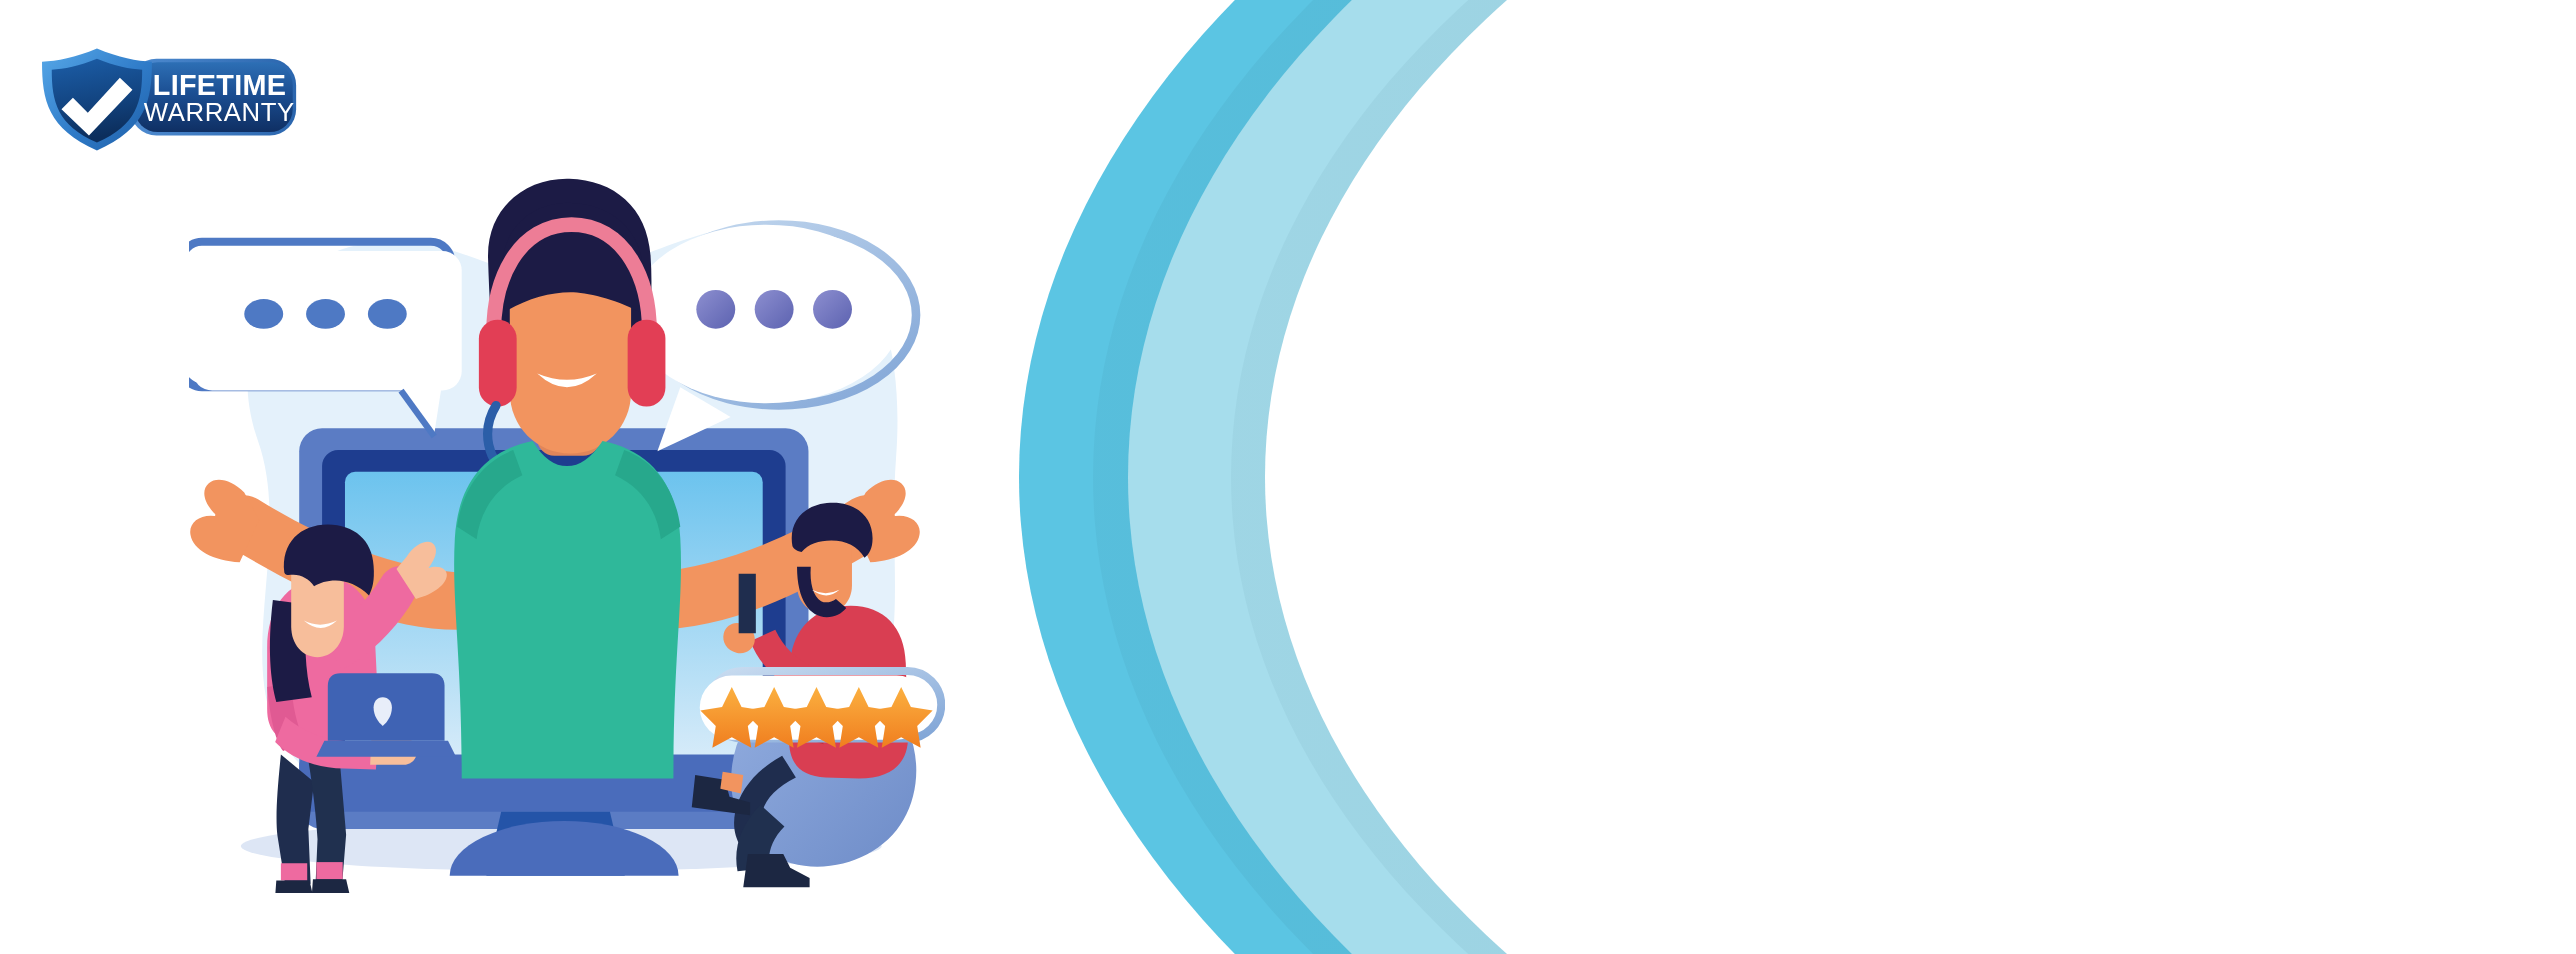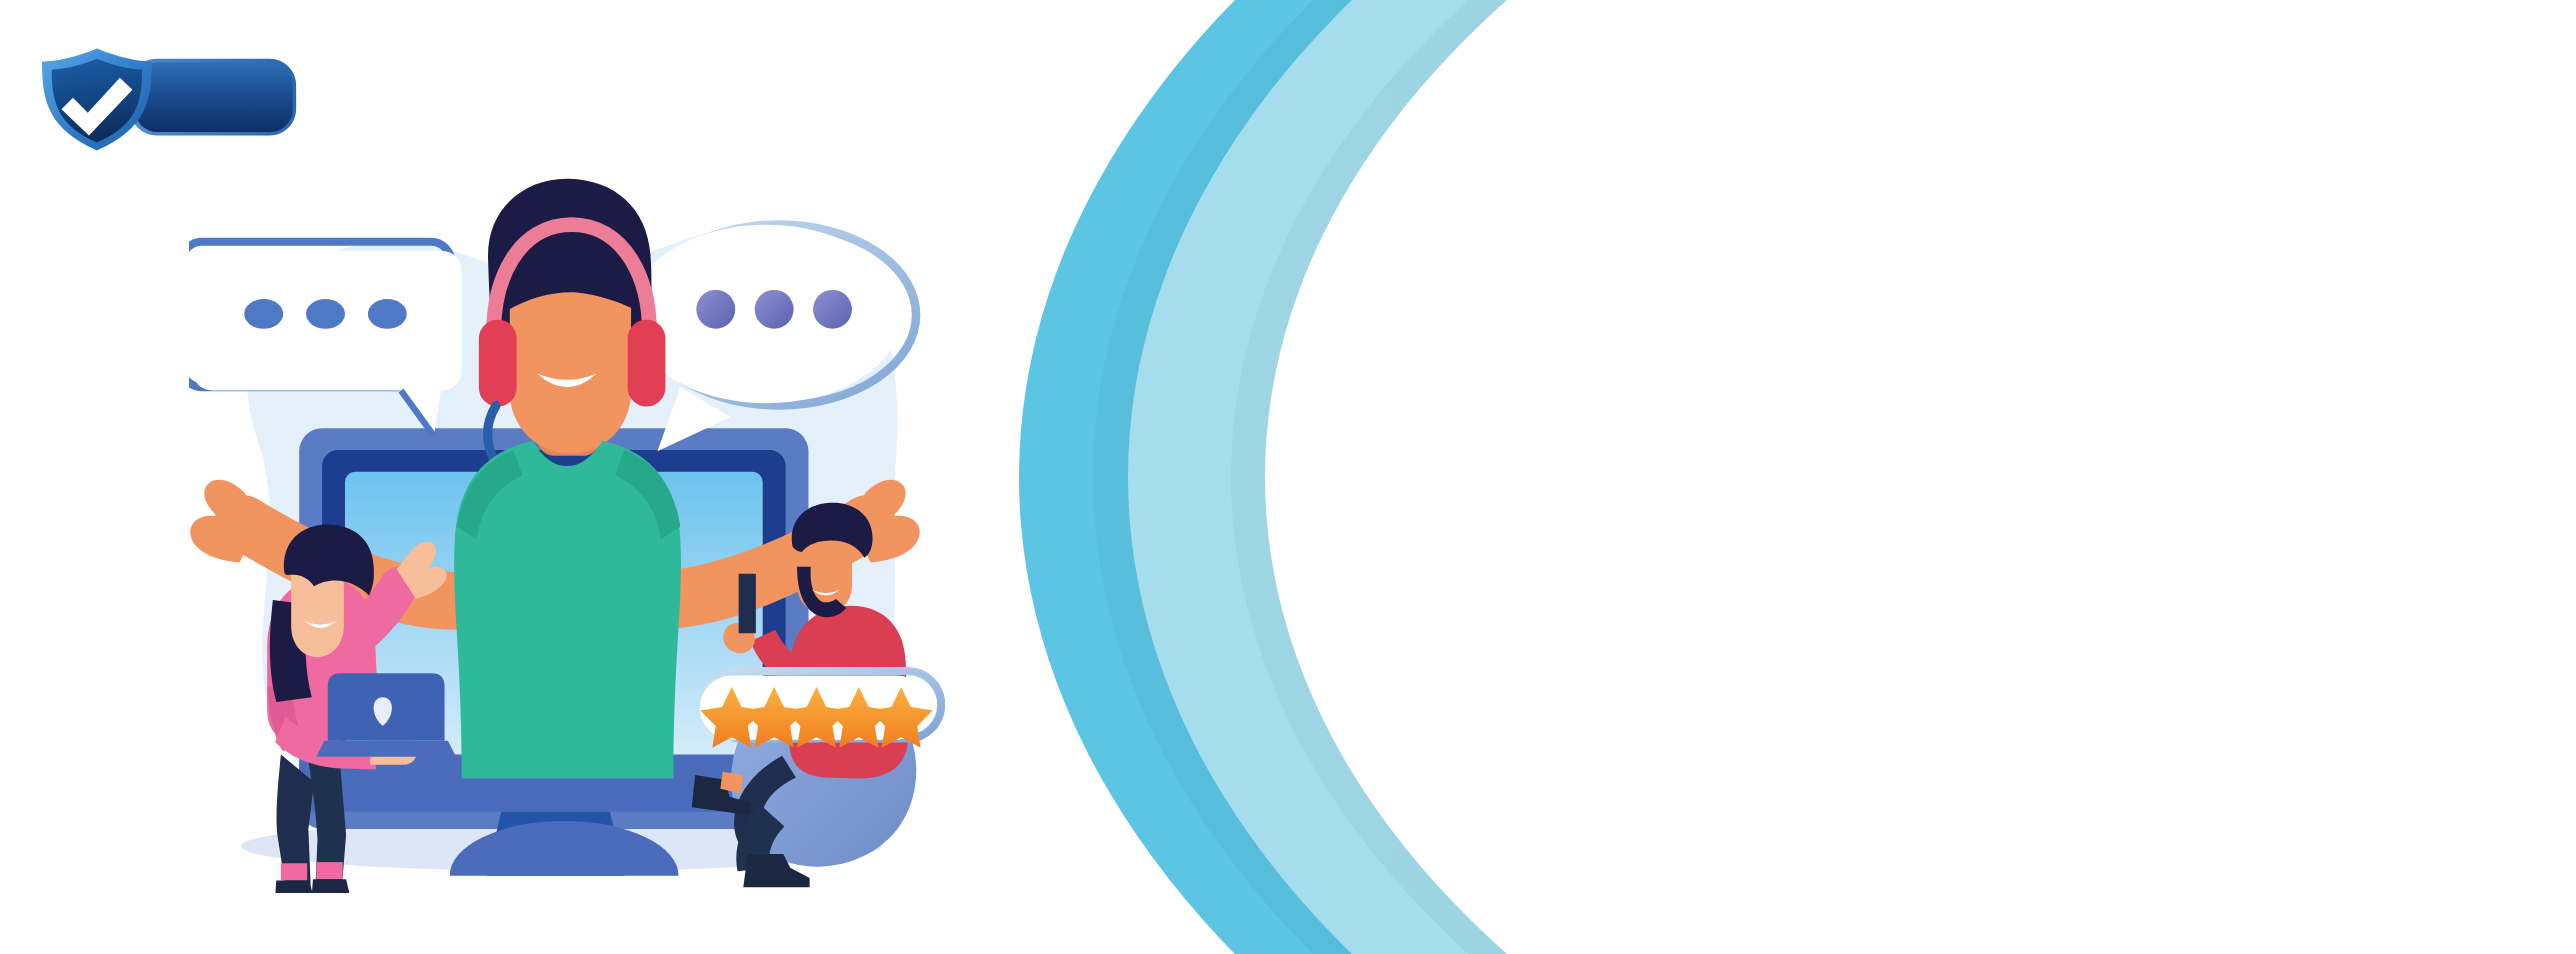--- a/index.html
+++ b/index.html
@@ -135,20 +135,24 @@
         </linearGradient>
       </defs>
 
       <rect x="168" y="24" width="290" height="134" rx="46" fill="url(#plateEdge)"></rect>
       <rect x="176" y="30" width="276" height="122" rx="40" fill="url(#plateG)"></rect>
 
       <path d="M110 6 C 72 22 40 28 14 29 C 14 96 24 146 110 184 C 196 146 206 96 206 29 C 180 28 148 22 110 6 Z" fill="url(#shOuter)"></path>
       <path d="M110 24 C 79 37 52 42 31 43 C 31 98 40 140 110 170 C 180 140 189 98 189 43 C 168 42 141 37 110 24 Z" fill="url(#shInner)"></path>
       <path d="M68 92 L 94 118 L 150 57 L 172 78 L 96 158 L 48 112 Z" fill="#ffffff"></path>
     </svg>
+    <div class="badge-text-wrap">
+      <div class="badge-lifetime">LIFETIME</div>
+      <div class="badge-warranty">WARRANTY</div>
+    </div>
   </div>
 
   <div class="illus">
     <svg width="756" height="721" viewBox="0 0 1320 1260">
       <defs>
         <linearGradient id="screenG" x1="0" y1="0" x2="0" y2="1">
           <stop offset="0%" stop-color="#6CC3EE"></stop>
           <stop offset="100%" stop-color="#D6EBF9"></stop>
         </linearGradient>
         <linearGradient id="starG" x1="0" y1="0" x2="0" y2="1">

